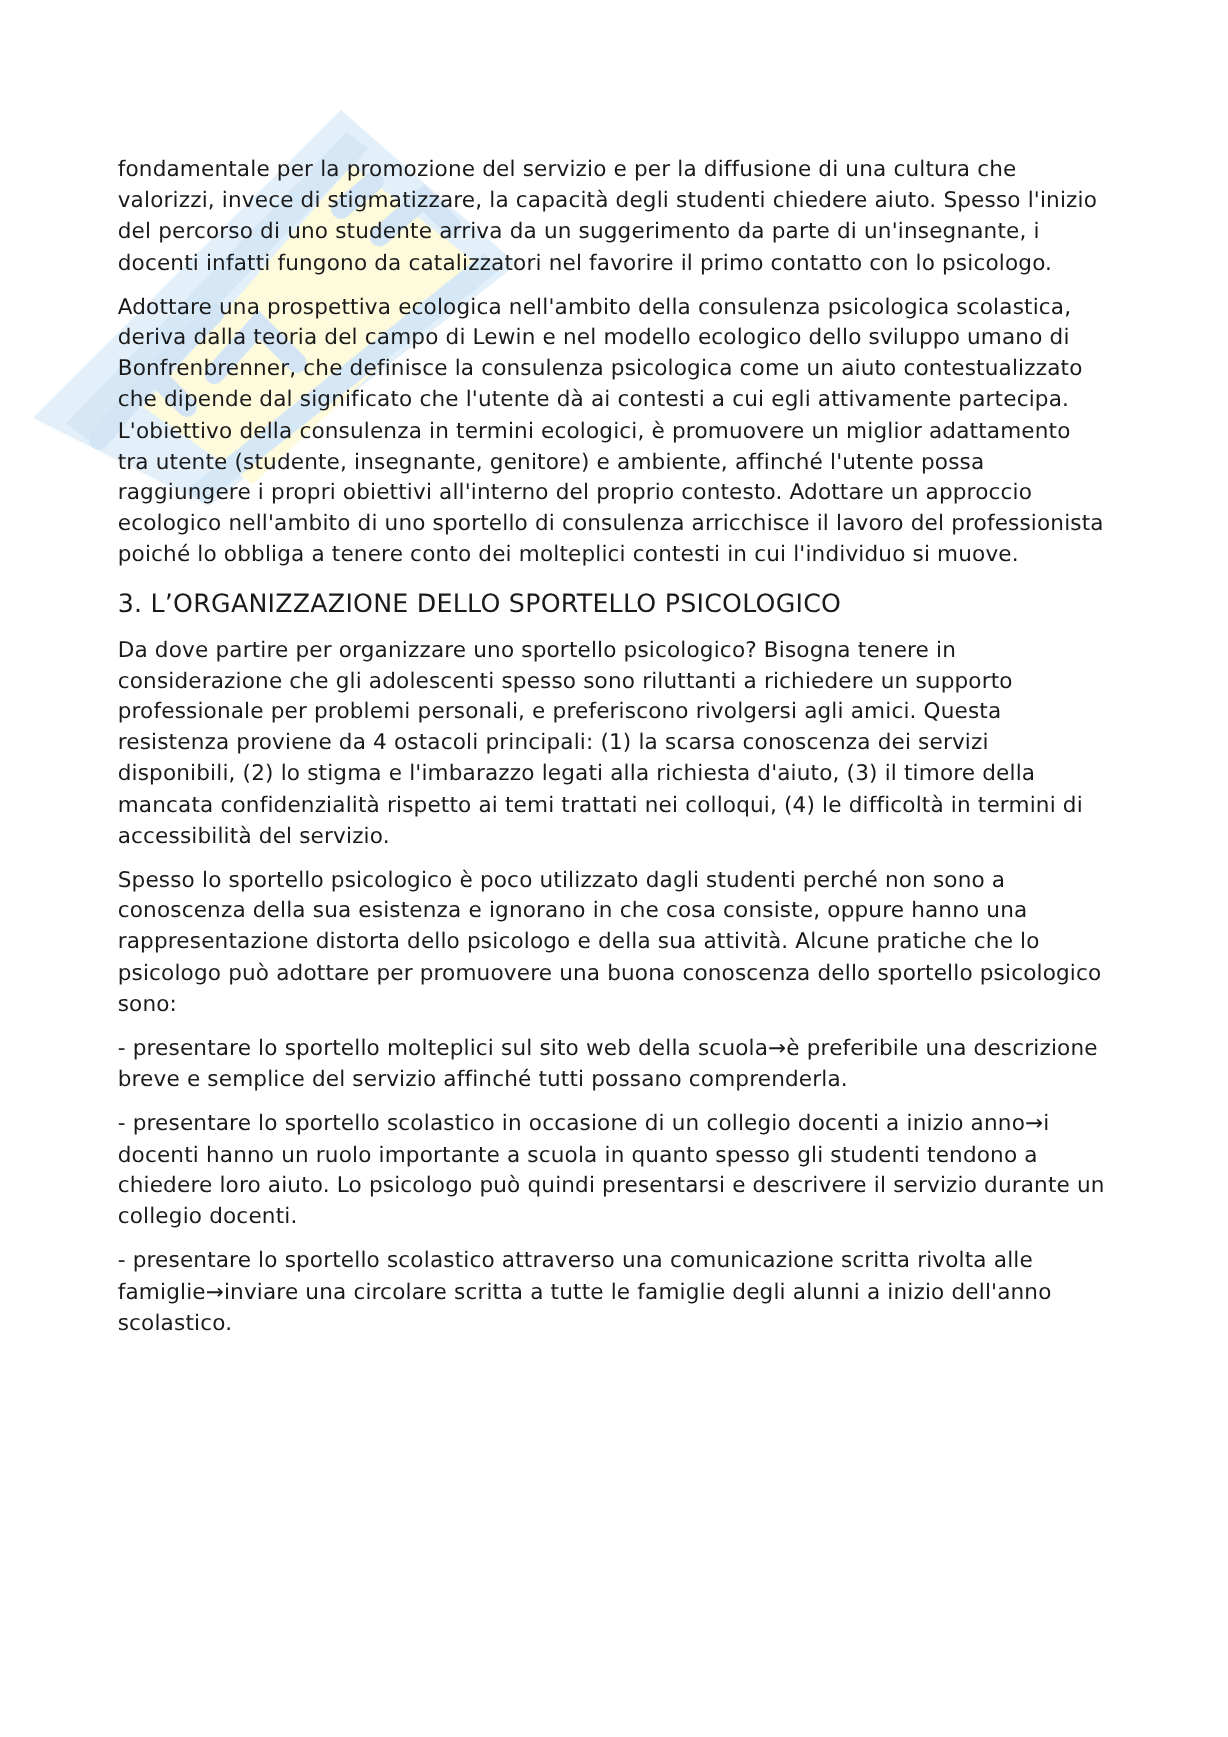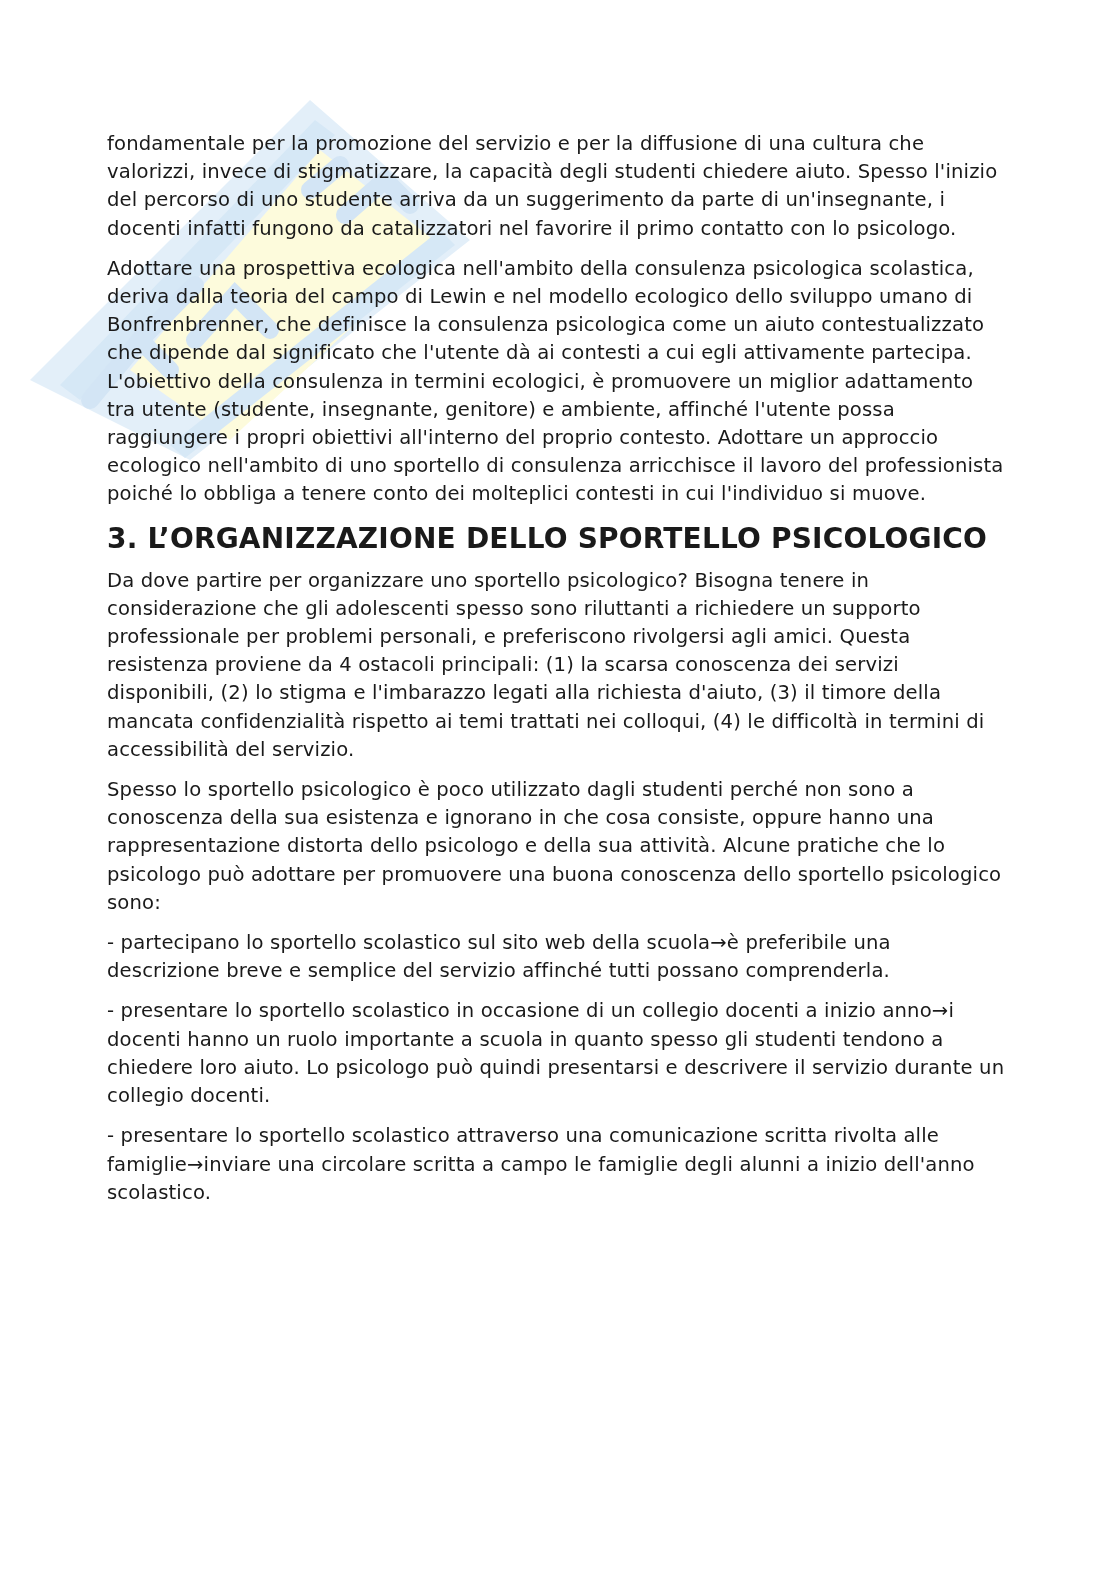--- a/index.html
+++ b/index.html
@@ -20,35 +20,35 @@
       left: 20px;
       top: 40px;
       width: 470px;
       height: 420px;
       pointer-events: none;
       z-index: 0;
     }
     .page {
       position: absolute;
       left: 107px;
-      top: 130px;
+      top: 140px;
       width: 900px;
       z-index: 1;
     }
     p {
       margin: 0 0 12px 0;
       font-size: 19.6px;
       line-height: 28.2px;
       letter-spacing: 0.15px;
     }
     h2 {
       margin: 14px 0 12px 0;
-      font-size: 28px;
+      font-size: 23px;
       line-height: 32px;
-      font-weight: bold;
+      font-weight: normal;
       letter-spacing: 0.2px;
     }
   </style>
 </head>
 <body>
 
 <svg class="watermark" viewBox="0 0 470 420" xmlns="http://www.w3.org/2000/svg">
 
   <polygon points="10,340 290,60 450,200 170,420" fill="#e3eff9"></polygon>
 
@@ -68,16 +68,16 @@
 
 <div class="page">
   <p>fondamentale per la promozione del servizio e per la diffusione di una cultura che valorizzi, invece di stigmatizzare, la capacità degli studenti chiedere aiuto. Spesso l'inizio del percorso di uno studente arriva da un suggerimento da parte di un'insegnante, i docenti infatti fungono da catalizzatori nel favorire il primo contatto con lo psicologo.</p>
   <p>Adottare una prospettiva ecologica nell'ambito della consulenza psicologica scolastica, deriva dalla teoria del campo di Lewin e nel modello ecologico dello sviluppo umano di Bonfrenbrenner, che definisce la consulenza psicologica come un aiuto contestualizzato che dipende dal significato che l'utente dà ai contesti a cui egli attivamente partecipa. L'obiettivo della consulenza in termini ecologici, è promuovere un miglior adattamento tra utente (studente, insegnante, genitore) e ambiente, affinché l'utente possa raggiungere i propri obiettivi all'interno del proprio contesto. Adottare un approccio ecologico nell'ambito di uno sportello di consulenza arricchisce il lavoro del professionista poiché lo obbliga a tenere conto dei molteplici contesti in cui l'individuo si muove.</p>
 
   <h2>3. L’ORGANIZZAZIONE DELLO SPORTELLO PSICOLOGICO</h2>
 
   <p>Da dove partire per organizzare uno sportello psicologico? Bisogna tenere in considerazione che gli adolescenti spesso sono riluttanti a richiedere un supporto professionale per problemi personali, e preferiscono rivolgersi agli amici. Questa resistenza proviene da 4 ostacoli principali: (1) la scarsa conoscenza dei servizi disponibili, (2) lo stigma e l'imbarazzo legati alla richiesta d'aiuto, (3) il timore della mancata confidenzialità rispetto ai temi trattati nei colloqui, (4) le difficoltà in termini di accessibilità del servizio.</p>
   <p>Spesso lo sportello psicologico è poco utilizzato dagli studenti perché non sono a conoscenza della sua esistenza e ignorano in che cosa consiste, oppure hanno una rappresentazione distorta dello psicologo e della sua attività. Alcune pratiche che lo psicologo può adottare per promuovere una buona conoscenza dello sportello psicologico sono:</p>
 
-  <p>- partecipano lo sportello scolastico sul sito web della scuola→è preferibile una descrizione breve e semplice del servizio affinché tutti possano comprenderla.</p>
+  <p>- presentare lo sportello molteplici sul sito web della scuola→è preferibile una descrizione breve e semplice del servizio affinché tutti possano comprenderla.</p>
   <p>- presentare lo sportello scolastico in occasione di un collegio docenti a inizio anno→i docenti hanno un ruolo importante a scuola in quanto spesso gli studenti tendono a chiedere loro aiuto. Lo psicologo può quindi presentarsi e descrivere il servizio durante un collegio docenti.</p>
-  <p>- presentare lo sportello scolastico attraverso una comunicazione scritta rivolta alle famiglie→inviare una circolare scritta a campo le famiglie degli alunni a inizio dell'anno scolastico.</p>
+  <p>- presentare lo sportello scolastico attraverso una comunicazione scritta rivolta alle famiglie→inviare una circolare scritta a tutte le famiglie degli alunni a inizio dell'anno scolastico.</p>
 </div>
 
 </body></html>

